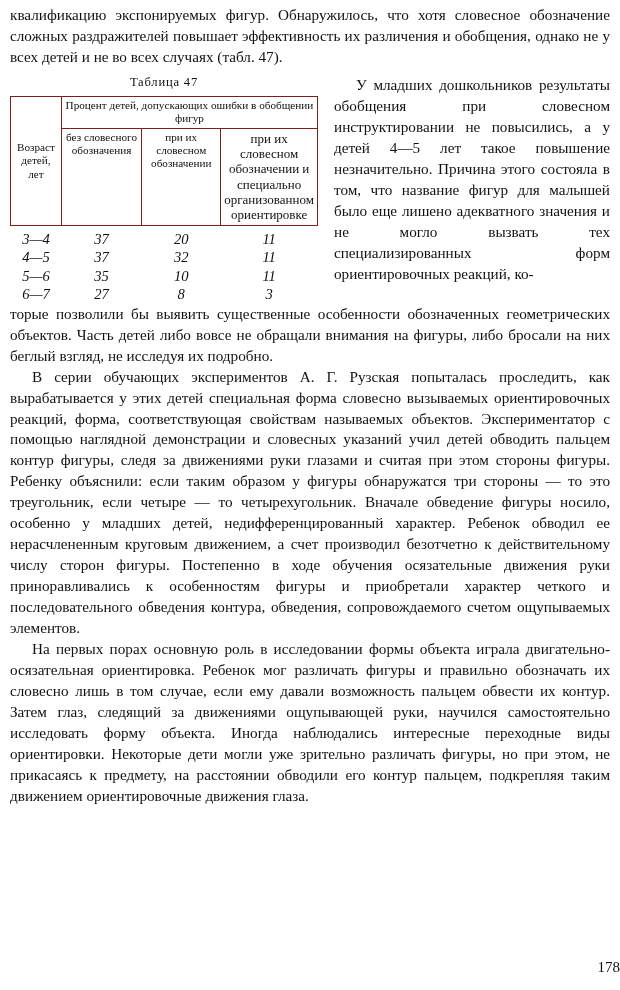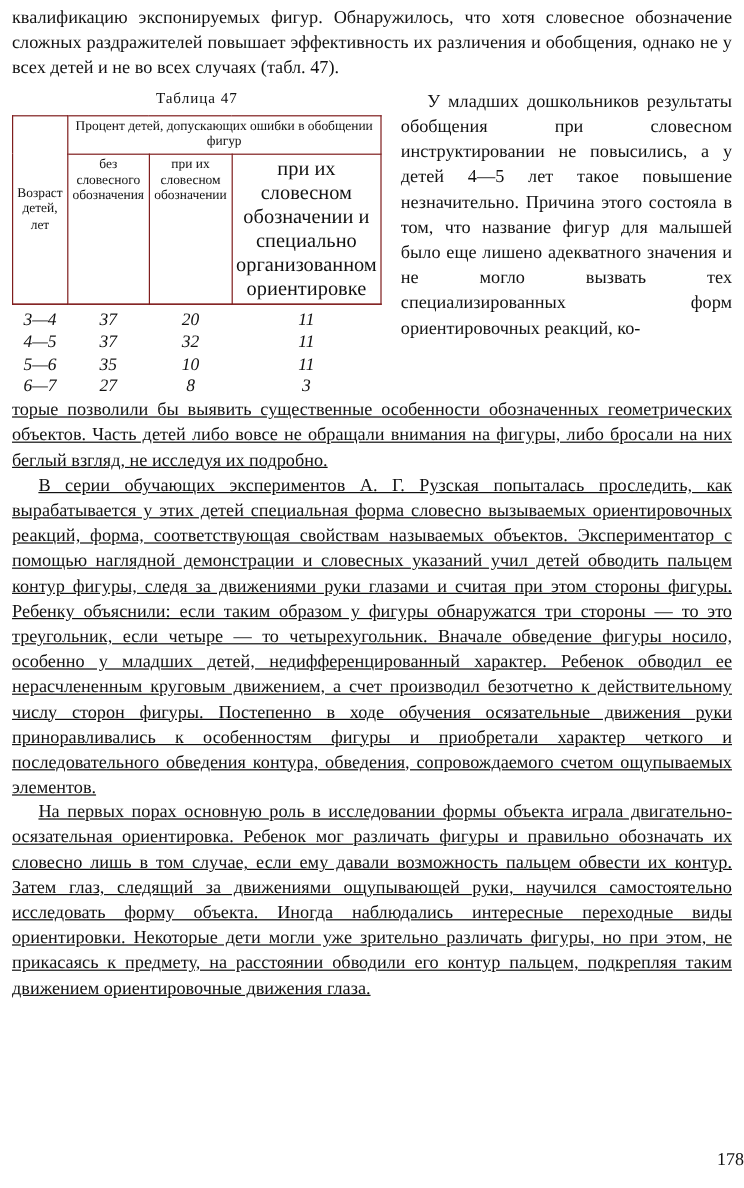--- a/index.html
+++ b/index.html
@@ -84,21 +84,21 @@
     font-size: 11.2px;
     line-height: 1.2;
   }
   .th-span {
     text-align: center;
     font-size: 11.2px;
     padding: 2px 4px 3px 4px;
   }
   .sub1 { width: 92px; text-align: center; font-size: 11.2px; }
   .sub2 { width: 88px; text-align: center; font-size: 11.2px; }
-  .sub3 { width: 76px; text-align: center; font-size: 17px; }
+  .sub3 { width: 76px; text-align: center; font-size: 13px; }
   table.data tbody td {
     border: none;
     text-align: center;
     font-size: 14.6px;
     padding: 0;
     line-height: 1.27;
     font-style: italic;
   }
   table.data tbody tr:first-child td {
     padding-top: 4px;
@@ -110,21 +110,21 @@
     line-height: 1.385;
     text-align: justify;
   }
   .right-col p { text-indent: 22px; }
   .after {
     clear: both;
     font-size: 15.2px;
     line-height: 1.385;
     text-align: justify;
   }
-  .after p { margin-top: 0; text-decoration: underline; }
+  .after p { margin-top: 0; }
   .after p.indent { text-indent: 22px; }
   .pagenum {
     position: absolute;
     left: 0;
     right: 0;
     bottom: 14px;
     text-align: right;
     font-size: 15px;
   }
 </style>

